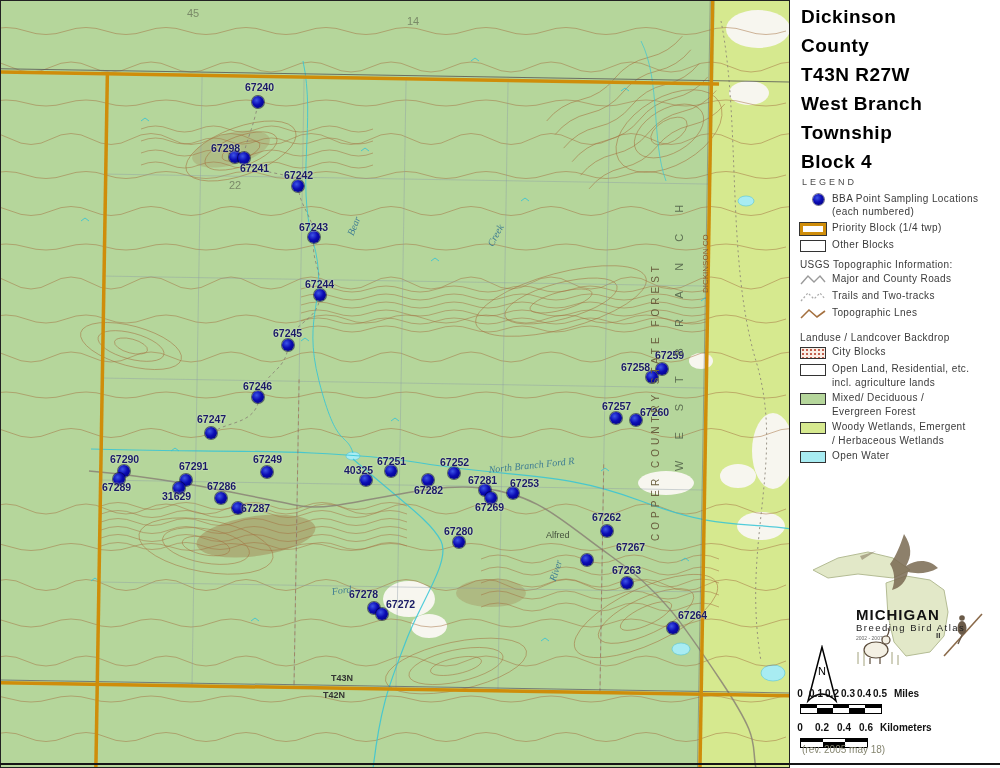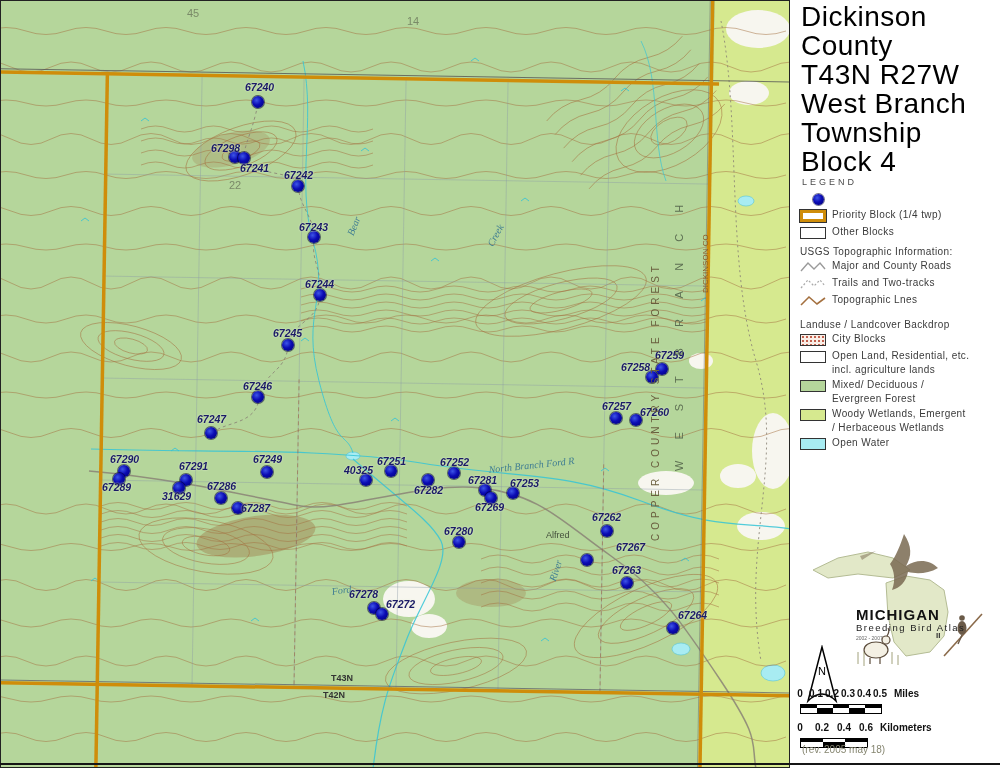--- a/index.html
+++ b/index.html
@@ -7,33 +7,33 @@
          font-family:"Liberation Sans",sans-serif;}
   
   .map{position:absolute;left:0;top:0;width:790px;height:768px;background:#b5d69b;
        border:1px solid #222;box-sizing:border-box;overflow:hidden;}
   .map svg{position:absolute;left:0;top:0;}
   .overlay{position:absolute;left:0;top:0;width:790px;height:768px;}
   .bba-dot{position:absolute;width:12px;height:12px;border-radius:50%;
      background:radial-gradient(circle at 38% 35%, #3d55e8 0%, #0b0bb4 45%, #00006e 100%);
      box-shadow:0 0 0 1px rgba(0,0,50,.55);}
   .bba-label{position:absolute;font-size:10.5px;font-weight:700;color:#1a1a66;white-space:nowrap;
-     text-shadow:0 0 2px rgba(235,244,220,.9);font-style:italic;}
+     text-shadow:0 0 2px rgba(235,244,220,.9);}
   .map-label{position:absolute;white-space:nowrap;transform-origin:0 0;}
   .big{font-size:14px;color:#5a6b50;}
   .sec{font-size:11px;color:#7a8a68;}
   .twp{font-size:9px;color:#333;font-weight:700;}
   .hydro{font-size:10px;font-style:italic;color:#3f7d92;font-family:"Liberation Serif",serif;}
   .road-lbl{font-size:9px;color:#44503c;}
   .vert{font-size:10px;color:#6a5f3f;}
   .vert2{font-size:11px;color:#5d6f52;}
   .county{font-size:8px;color:#8a5a2a;}
   
   .panel{position:absolute;left:790px;top:0;width:210px;height:768px;background:#fff;}
-  .title{position:absolute;left:11px;top:2px;font-size:28px;font-weight:400;color:#000;
+  .title{position:absolute;left:11px;top:2px;font-size:19px;font-weight:700;color:#000;
          line-height:29px;white-space:pre-line;letter-spacing:.5px;}
   .legend-head{position:absolute;left:12px;top:177px;font-size:9px;color:#4a4a4a;letter-spacing:3px;}
   .legend{position:absolute;left:8px;top:193px;width:200px;font-size:10px;color:#3a3a3a;}
   .lrow{display:flex;align-items:flex-start;margin:0 0 4px 2px;line-height:12.5px;}
   .ltxt{letter-spacing:.4px;}
   .sw{width:26px;height:12px;flex:0 0 26px;margin:1px 6px 0 0;box-sizing:border-box;
       border:1px solid #333;background:#fff;}
   .sw-priority{border:3px solid #cf8d0a;outline:1px solid #333;}
   .sw-city{background-color:#faeee6;background-image:radial-gradient(#c2604e .9px, transparent 1px);
            background-size:4px 4px;}
@@ -315,20 +315,22 @@
 County
 T43N R27W
 West Branch
 Township
 Block 4</div>
     <div class="legend-head">LEGEND</div>
 
     <div class="legend">
       <div class="lrow">
         <span class="ldot"></span>
+        <span class="ltxt"><span>BBA Point Sampling Locations</span><br>
+        <span>(each numbered)</span></span>
       </div>
       <div class="lrow">
         <span class="sw sw-priority"></span>
         <span class="ltxt">Priority Block (1/4 twp)</span>
       </div>
       <div class="lrow">
         <span class="sw"></span>
         <span class="ltxt">Other Blocks</span>
       </div>
       <div class="lhead">USGS Topographic Information:</div>

